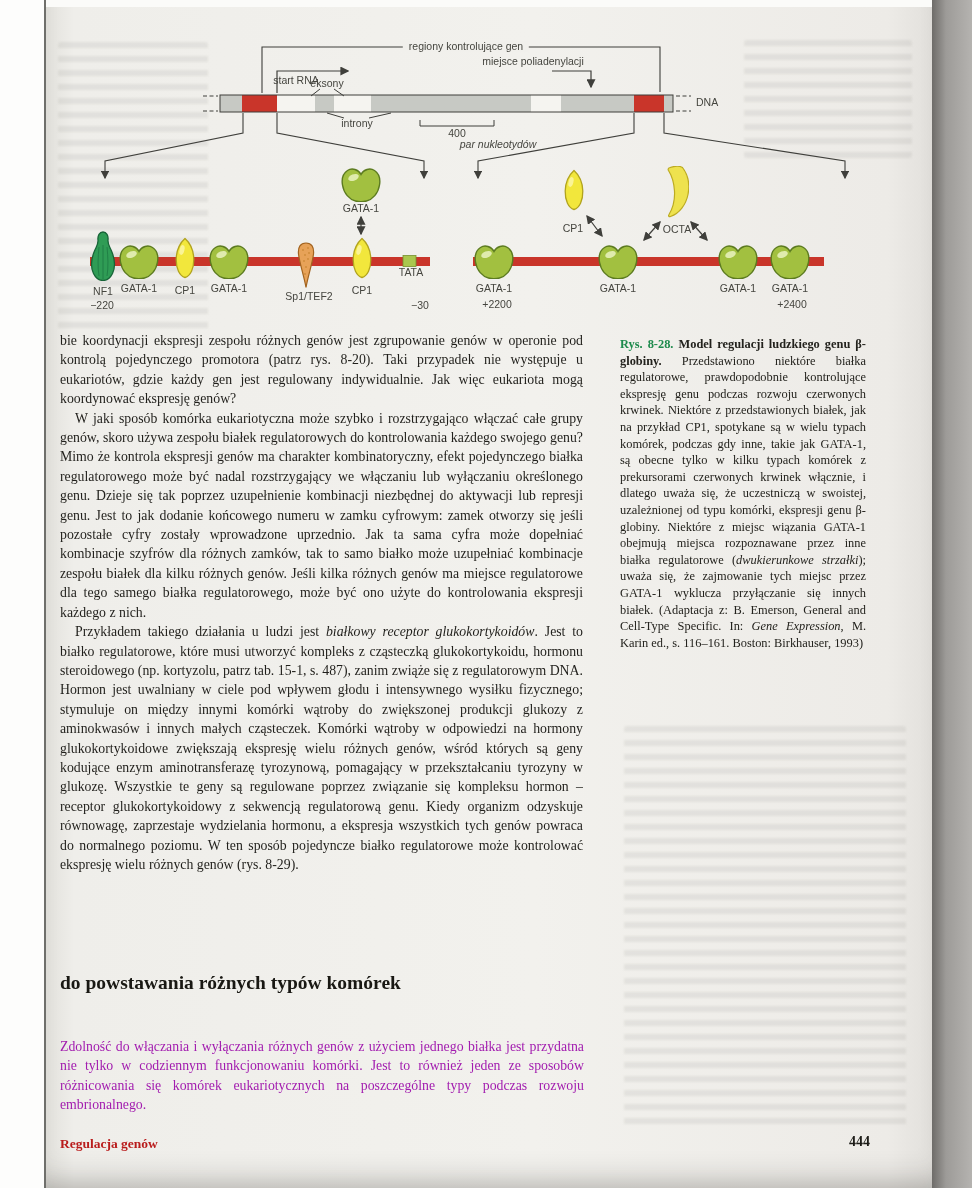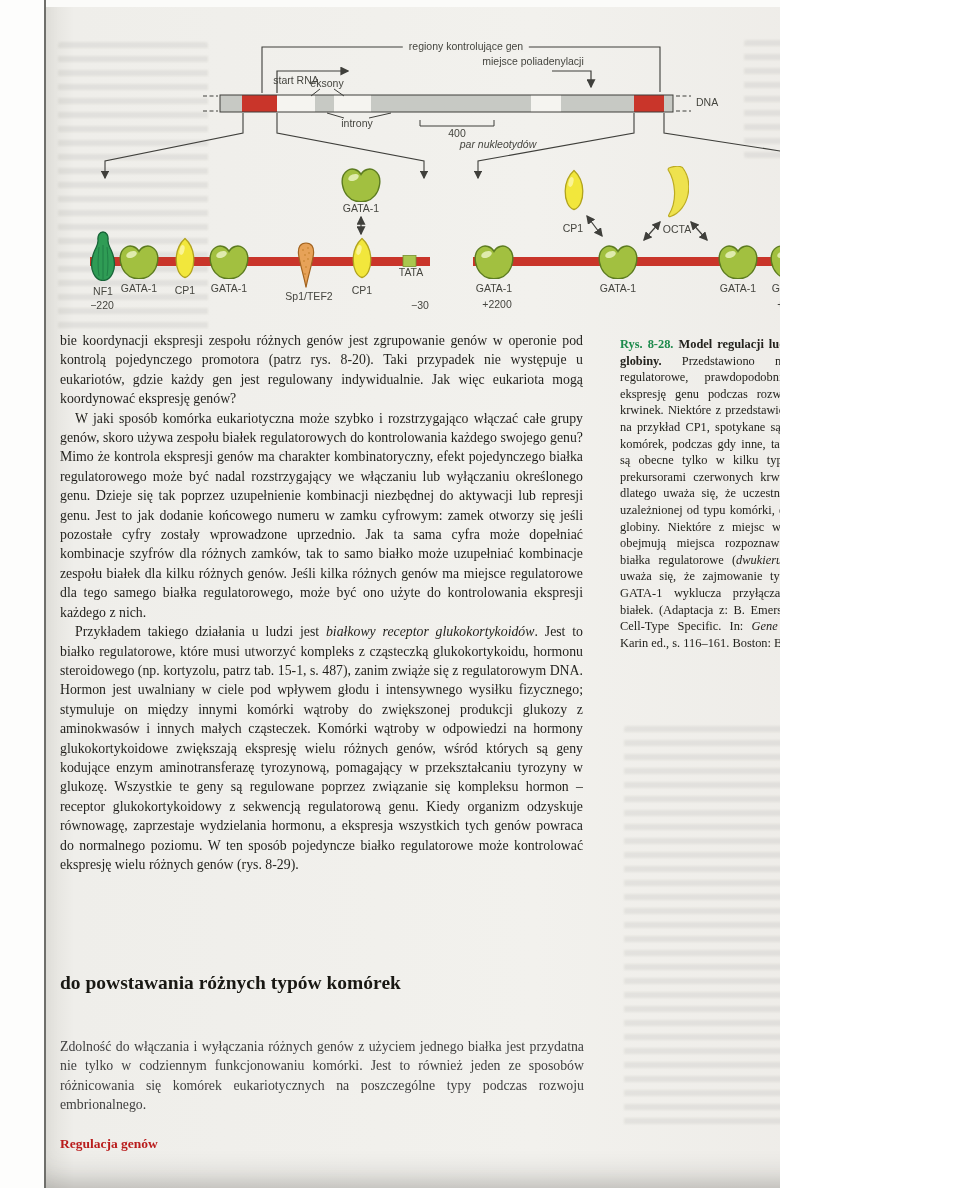--- a/index.html
+++ b/index.html
@@ -1,19 +1,19 @@
 <!DOCTYPE html>
 <html><head>
 <meta charset="utf-8">
 <style>
   * { margin:0; padding:0; box-sizing:border-box; }
   html,body { background:#ffffff; }
   body { font-family:"Liberation Serif", serif; }
 
-  .scan { position:relative; width:780px; height:1188px; background:#ffffff; overflow:hidden; }
+  .scan { position:relative; width:972px; height:1188px; background:#ffffff; overflow:hidden; }
 
   
   .page {
     position:absolute; left:46px; top:0; width:886px; height:1188px;
     background:linear-gradient(to right,#e2e1dc 0,#efeeea 28px,#f2f1ed 55%,#edebe7 95%,#e2e0dc 100%);
     box-shadow: inset 0 -26px 30px -22px rgba(90,88,84,.45);
   }
   .edge-left  { position:absolute; left:0; top:0; width:46px; height:1188px; background:#fdfdfc; border-right:2px solid #6f6f6b; }
   .edge-right { position:absolute; left:932px; top:0; width:40px; height:1188px;
                 background:linear-gradient(to right,#6e6c69 0,#9d9b98 35%,#b5b3b0 100%); }
@@ -39,21 +39,21 @@
   .col-main p.ind { text-indent:15px; }
 
   .caption { position:absolute; left:620px; top:336px; width:246px;
              font-size:12.4px; line-height:16.6px; text-align:justify; color:#23221d; }
   .caption .figno { color:#1d8a4c; font-weight:bold; }
   .caption .captitle { font-weight:bold; }
 
   .heading { position:absolute; left:60px; top:971px; font-size:19.5px; line-height:24px;
              font-weight:bold; color:#191813; }
   .p4 { position:absolute; left:60px; top:1037px; width:524px;
-        font-size:13.8px; line-height:19.4px; text-align:justify; color:#404040; }
+        font-size:13.8px; line-height:19.4px; text-align:justify; color:#a21caf; }
 
   .footer-left  { position:absolute; left:60px;  top:1136px; font-size:13.5px; font-weight:bold; color:#b91c1c; }
   .footer-right { position:absolute; left:810px; top:1134px; width:60px; text-align:right;
                   font-size:14px; font-weight:bold; color:#1c1b17; }
 </style>
 </head>
 <body>
 
 <div class="scan">
   <div class="page"></div>

